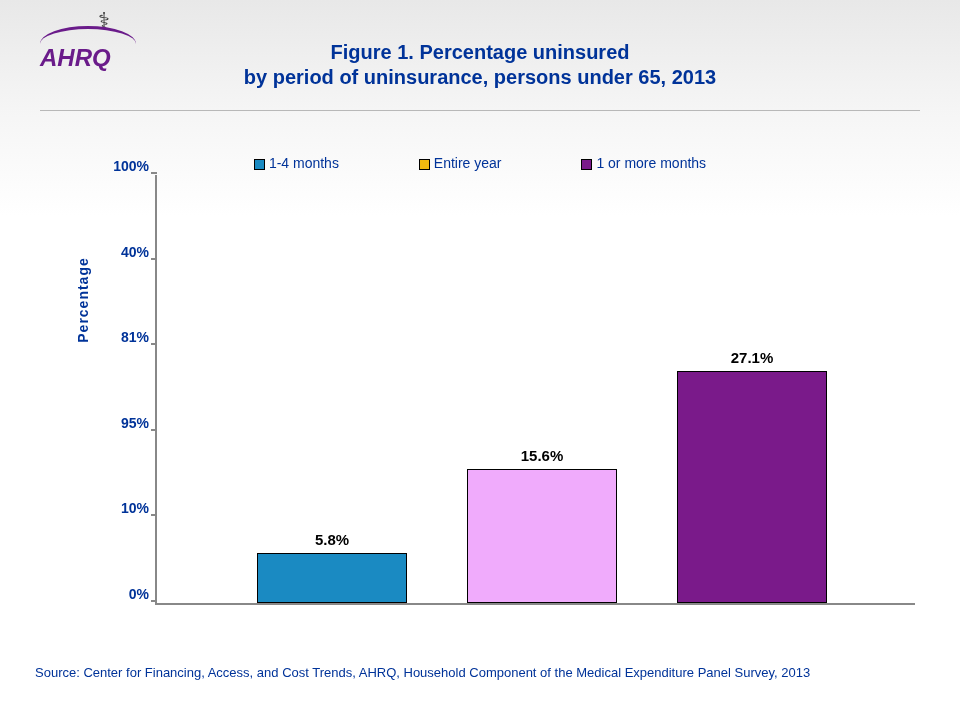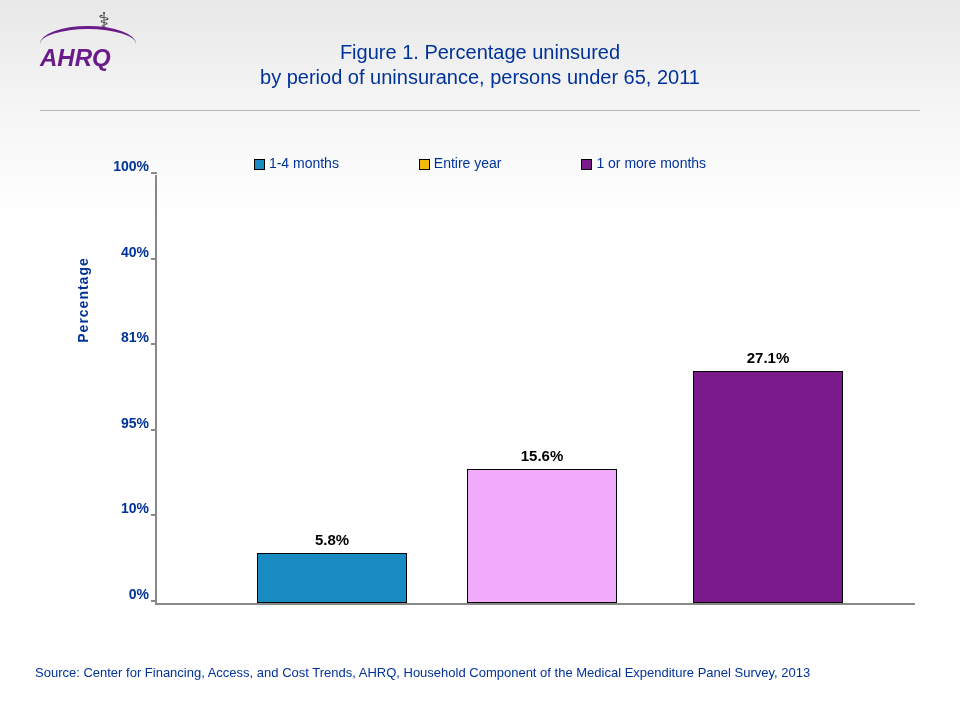--- a/index.html
+++ b/index.html
@@ -44,21 +44,21 @@
     font-size: 22px;
     color: #333;
   }
   .title {
     position: absolute;
     top: 40px;
     left: 0;
     width: 960px;
     text-align: center;
     font-size: 20px;
-    font-weight: 400;
+    font-weight: 700;
     color: #003399;
     line-height: 1.25;
   }
   .hr {
     position: absolute;
     top: 110px;
     left: 40px;
     width: 880px;
     height: 1px;
     background: #b8b8b8;
@@ -157,21 +157,21 @@
 <body>
 
 <div class="logo">
   <div class="logo-stick">⚕</div>
   <div class="logo-swoosh"></div>
   <div class="logo-text">AHRQ</div>
 </div>
 
 <div class="title">
   <span>Figure 1. Percentage uninsured</span><br>
-  <span>by period of uninsurance, persons under 65, 2011</span>
+  <span>by period of uninsurance, persons under 65, 2013</span>
 </div>
 
 <div class="hr"></div>
 
 <div class="legend">
   <span class="legend-item">
     <span class="swatch" style="background:#1a8ac2;"></span><span>1-4 months</span>
   </span>
   <span class="legend-item">
     <span class="swatch" style="background:#f2b90f;"></span><span>Entire year</span>
@@ -197,19 +197,19 @@
     <div class="tick-mark" style="bottom:80%"></div>
     <div class="tick" style="bottom:calc(100% - 7px)">100%</div>
     <div class="tick-mark" style="bottom:100%"></div>
 
     <div class="bar" style="left:100px;height:11.6%;background:#1a8ac2;text-align:right;">
       <div class="bar-label">5.8%</div>
     </div>
     <div class="bar" style="left:310px;height:31.2%;background:#f0abfc;">
       <div class="bar-label">15.6%</div>
     </div>
-    <div class="bar" style="left:536px;height:54.2%;background:#7a1a8a;">
+    <div class="bar" style="left:520px;height:54.2%;background:#7a1a8a;">
       <div class="bar-label">27.1%</div>
     </div>
   </div>
 </div>
 
 <div class="source">Source: Center for Financing, Access, and Cost Trends, AHRQ, Household Component of the Medical Expenditure Panel Survey, 2013</div>
 
 </body></html>

